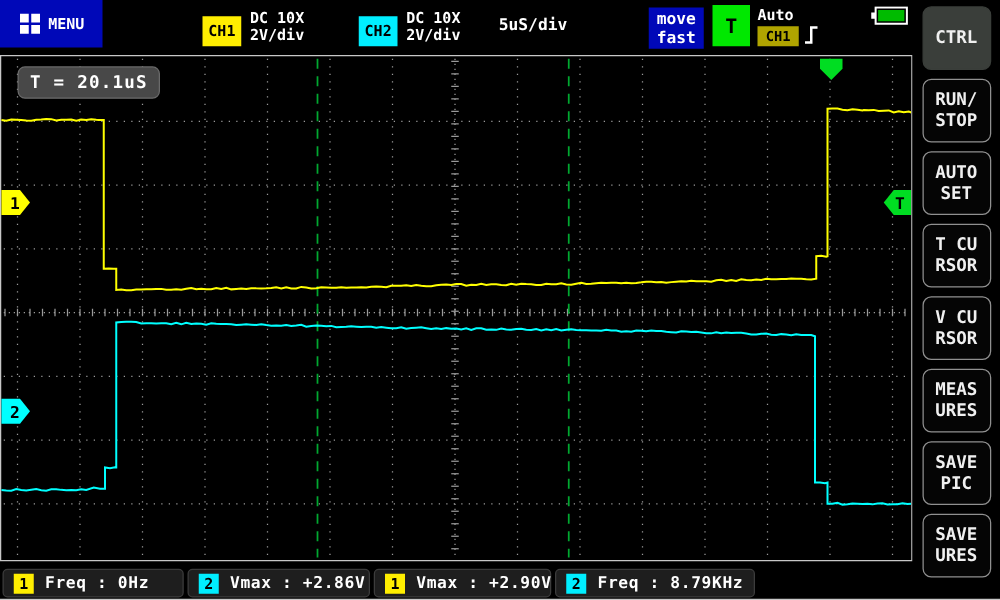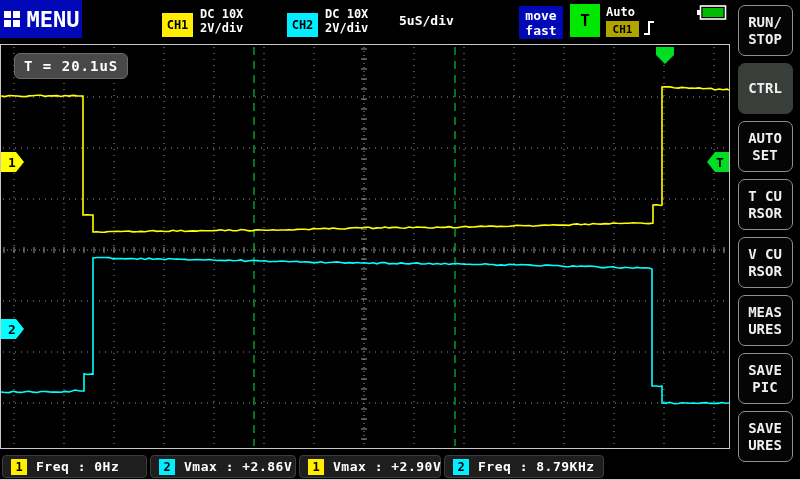--- a/index.html
+++ b/index.html
@@ -4,21 +4,21 @@
 <style>
   * { margin:0; padding:0; box-sizing:border-box; }
   html,body { width:800px; height:480px; background:#000; overflow:hidden;
     font-family:"DejaVu Sans Mono", monospace; }
   #screen { position:relative; width:800px; height:480px; background:#000; }
 
   
   #topbar { position:absolute; left:0; top:0; width:730px; height:44px; background:#000; }
   .menu-btn { position:absolute; left:0; top:0; width:82px; height:38px; background:#0008b8;
     display:flex; align-items:center; justify-content:center; gap:6px; cursor:pointer; }
-  .menu-btn span { color:#fff; font-weight:bold; font-size:22px; letter-spacing:0px; }
+  .menu-btn span { color:#fff; font-weight:bold; font-size:12px; letter-spacing:0px; }
   .run-status { position:absolute; left:116px; top:0; height:38px; line-height:38px;
     color:#fff; font-weight:bold; font-size:15px;margin-top:45px; }
   .ch-badge { position:absolute; top:13px; width:31px; height:24px; color:#000; font-weight:bold;
     font-size:12px; display:flex; align-items:center; justify-content:center; cursor:pointer; }
   .ch-badge.ch1 { left:162px; background:#ffee00; }
   .ch-badge.ch2 { left:287px; background:#00eeff; }
   .ch-info { position:absolute; top:7px; color:#fff; font-weight:bold; font-size:12px; line-height:14px; }
   .ch-info.i1 { left:200px; } .ch-info.i2 { left:325px; }
   .timebase { position:absolute; left:399px; top:13px; color:#fff; font-weight:bold; font-size:13px; }
   .move-btn { position:absolute; left:491px; top:6px; width:44px; height:33px; background:#0008b8;
@@ -254,26 +254,26 @@
         <polygon points="728,107 714,107 706,117 714,127 728,127" fill="#00dd22"></polygon>
         <text x="715" y="122" fill="#000" font-size="13" font-weight="bold" font-family="DejaVu Sans Mono, monospace">T</text>
         <polygon points="655,2 673,2 673,10 664,19 655,10" fill="#00dd22"></polygon>
       </svg>
     <div class="overlay-box">
       <div>T = 20.1uS</div>
     </div>
   </div>
 
   <div id="sidebar">
+    <div class="side-btn active">
+      <div>CTRL</div>
+    </div>
     <div class="side-btn">
       <div>RUN/</div>
       <div>STOP</div>
-    </div>
-    <div class="side-btn active">
-      <div>CTRL</div>
     </div>
     <div class="side-btn">
       <div>AUTO</div>
       <div>SET</div>
     </div>
     <div class="side-btn">
       <div>T CU</div>
       <div>RSOR</div>
     </div>
     <div class="side-btn">

